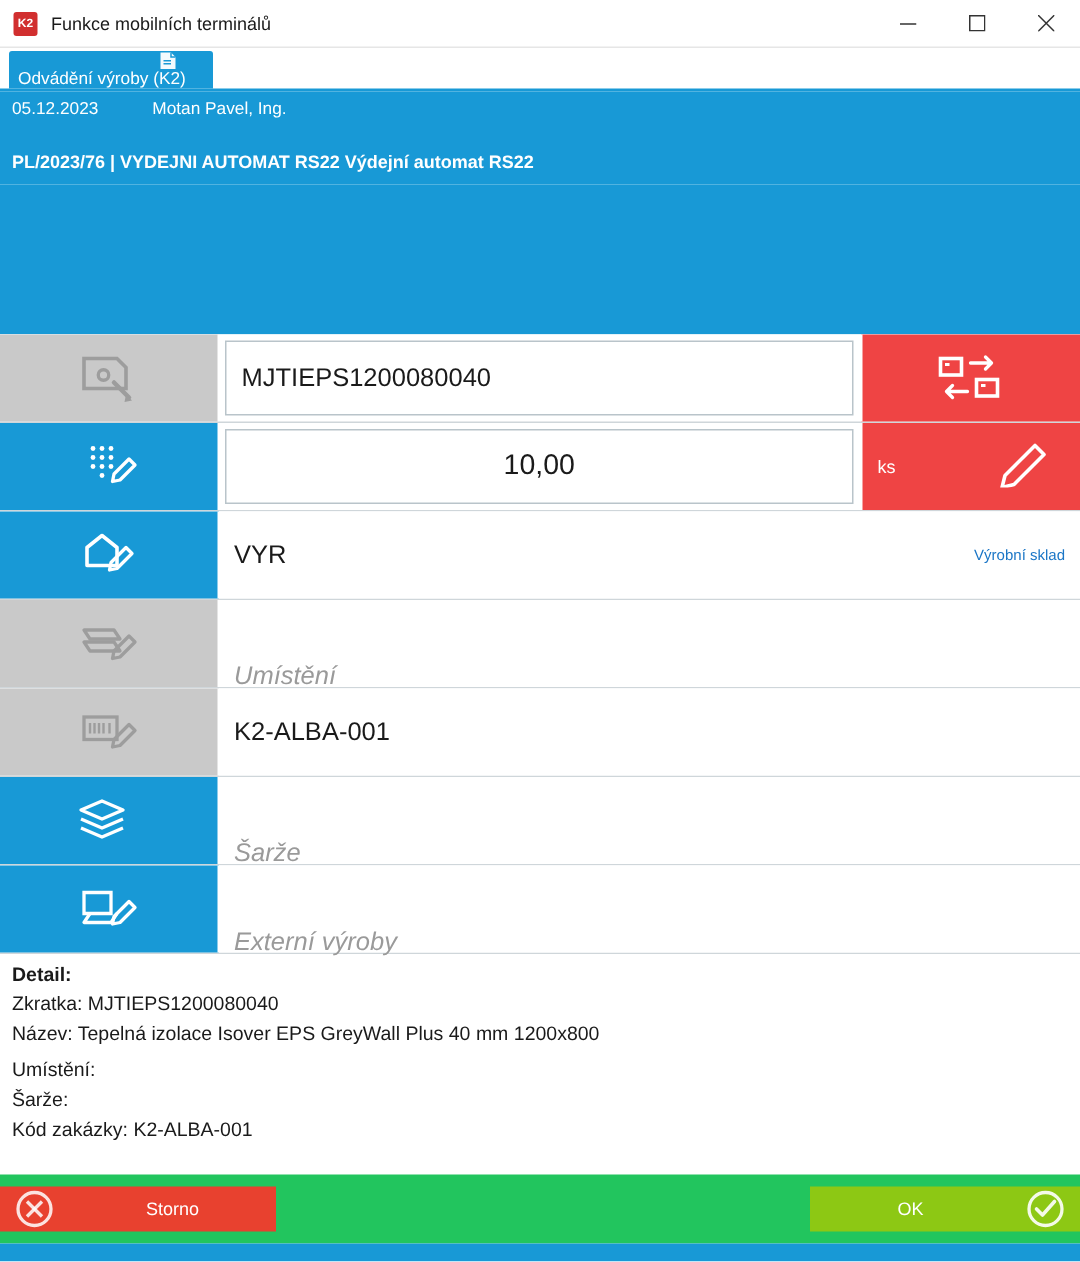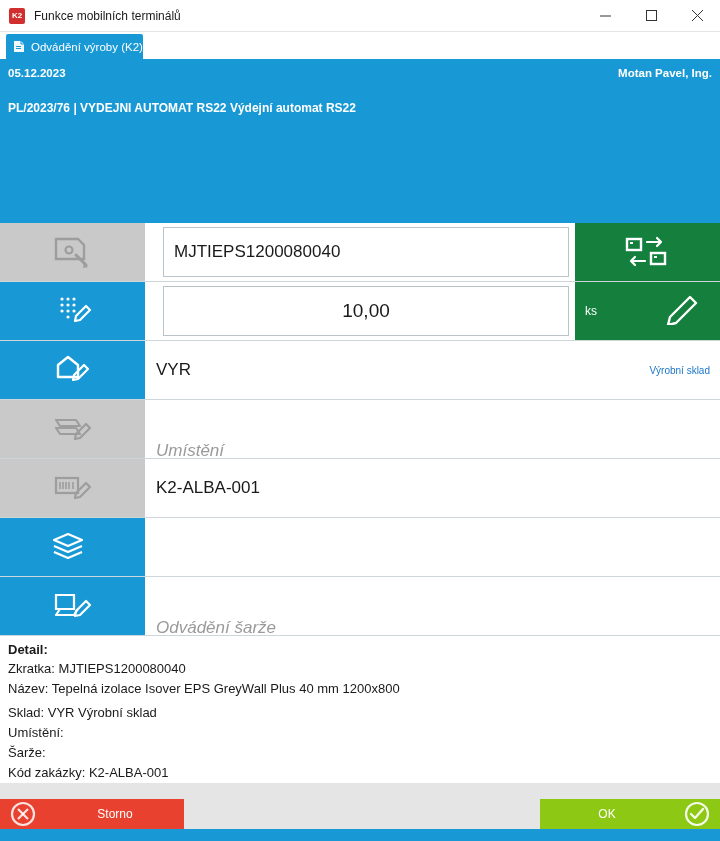--- a/index.html
+++ b/index.html
@@ -59,42 +59,42 @@
     display: flex; align-items: flex-end;
     padding-left: 6px;
     flex: 0 0 29px;
     border-bottom: 2px solid #1899d6;
   }
   .tab {
     height: 25px;
     background: #1899d6;
     color: #ffffff;
     font-size: 11.5px;
-    display: flex; align-items: center;
-    padding: 0 0 0 6px;
+    display: flex; align-items: flex-end;
+    padding: 0 18px 0 6px;
     border-radius: 2px 2px 0 0;
+    flex-direction: column;
   }
   .tab .tab-icon {
     width: 14px; height: 14px;
     margin-right: 5px;
     display: flex; align-items: center; justify-content: center;
   }
 
   
   .headerpanel {
     background: #1899d6;
     color: #ffffff;
     padding: 4px 8px 6px 8px;
     flex: 0 0 auto;
   }
   .headerpanel .row1 {
-    font-size: 11.5px; font-weight: bold;
+    font-size: 11.5px; font-weight: normal;
     display: flex; gap: 36px;
     line-height: 16px;
-    justify-content: space-between;
   }
   .headerpanel .row2 {
     font-size: 12px; font-weight: bold;
     line-height: 18px;
     margin-top: 18px;
   }
 
   
   .bluegap {
     background: #1899d6;
@@ -117,30 +117,30 @@
     background: #1899d6;
     color: #ffffff;
   }
   .fbtn.disabled { background: #c9c9c9; color: #9d9d9d; }
   .fval {
     flex: 1 1 auto;
     display: flex; align-items: center;
     position: relative;
     background: #ffffff;
     border: 1px solid #b9c4ca;
-    margin: 4px 5px 4px 17px;
+    margin: 4px 5px 4px 4px;
     padding: 0 10px;
     font-size: 17px; color: #1a1a1a;
   }
   .fval.noborder { border: none; margin: 0; padding: 0 10px; }
   .fval .ph { color: #9a9a9a; font-style: italic; margin-top: 44px; }
   .fval.num { justify-content: center; font-size: 19px; }
   .rightbtn {
     width: 146px; flex: 0 0 146px;
-    background: #15803d;
+    background: #ef4444;
     display: flex; align-items: center; justify-content: center;
     color: #fff;
     border-left: 1px solid #fff;
   }
   .rightbtn.split {
     justify-content: space-between;
     padding: 0 14px 0 10px;
   }
   .rightbtn .unit { font-size: 12px; }
   .storelabel {
@@ -157,23 +157,23 @@
     overflow: hidden;
   }
   .detail .dtitle { font-weight: bold; line-height: 19px; }
   .detail .dline { line-height: 20px; }
   .detail .gap { height: 4px; }
 
   
   .actions {
     height: 46px;
     flex: 0 0 46px;
-    display: flex; align-items: flex-end;
+    display: flex; align-items: center;
     justify-content: space-between;
-    background: #e5e5e5;
+    background: #22c55e;
     padding: 0 0 0 0;
   }
   .btn-storno {
     width: 184px;
     background: #e8412f;
     color: #ffffff;
     display: flex; align-items: center;
     font-size: 12px;
     position: relative;
   }
@@ -355,42 +355,44 @@
     </div>
 
     <div class="frow">
       <div class="fbtn">
         <svg width="46" height="34" viewBox="0 0 46 34">
           <path d="M18 4 l14 6 l-14 6 l-14 -6 z" fill="none" stroke="#fff" stroke-width="2.2" stroke-linejoin="round"></path>
           <path d="M4 16 l14 6 l14 -6" fill="none" stroke="#fff" stroke-width="2.2" stroke-linejoin="round"></path>
           <path d="M4 22 l14 6 l14 -6" fill="none" stroke="#fff" stroke-width="2.2" stroke-linejoin="round"></path>
         </svg>
       </div>
+      <div class="fval noborder">
+        <span class="ph">Šarže</span>
+      </div>
     </div>
 
     <div class="frow">
       <div class="fbtn">
         <svg width="46" height="34" viewBox="0 0 46 34">
           <path d="M6 6 h18 v14 h-18 z" fill="none" stroke="#fff" stroke-width="2.2"></path>
           <path d="M10 20 l-4 6 h18 l4 -6" fill="none" stroke="#fff" stroke-width="2.2" stroke-linejoin="round"></path>
           <path d="M26 22 l10 -10 l4 4 l-10 10 l-5 1 z" fill="none" stroke="#fff" stroke-width="2.2" stroke-linejoin="round"></path>
         </svg>
       </div>
       <div class="fval noborder">
-        <span class="ph">Odvádění šarže</span>
+        <span class="ph">Externí výroby</span>
       </div>
     </div>
   </div>
 
   <div class="detail">
     <div class="dtitle">Detail:</div>
     <div class="dline">Zkratka: MJTIEPS1200080040</div>
     <div class="dline">Název: Tepelná izolace Isover EPS GreyWall Plus 40 mm 1200x800</div>
     <div class="gap"></div>
-    <div class="dline">Sklad: VYR Výrobní sklad</div>
     <div class="dline">Umístění:</div>
     <div class="dline">Šarže:</div>
     <div class="dline">Kód zakázky: K2-ALBA-001</div>
   </div>
 
   <div class="actions">
     <div class="btn-storno">
       <span class="ic">
         <svg width="30" height="30" viewBox="0 0 30 30">
           <circle cx="15" cy="15" r="11" fill="none" stroke="#ffffff" stroke-width="2.2" opacity="0.85"></circle>

